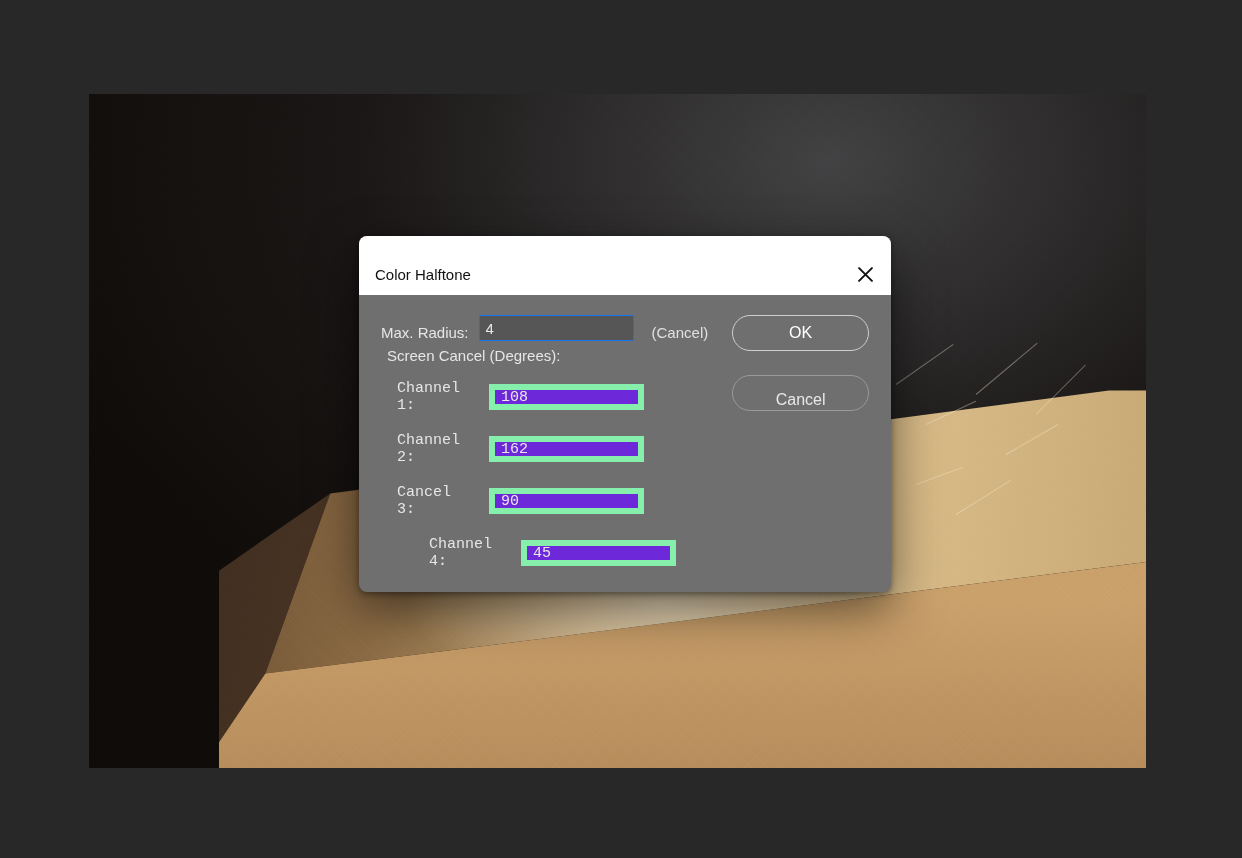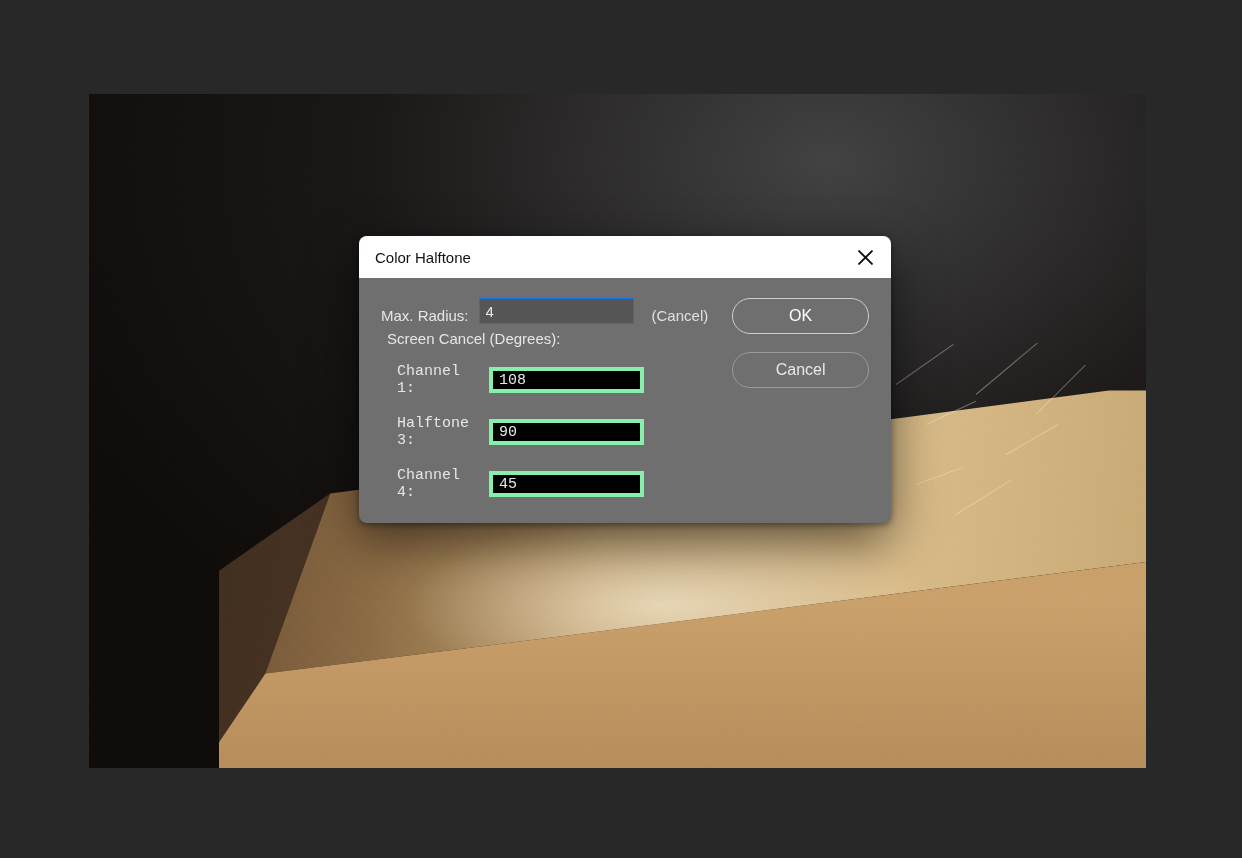--- a/index.html
+++ b/index.html
@@ -125,21 +125,21 @@
     box-shadow: 0 18px 50px rgba(0,0,0,0.55), 0 2px 6px rgba(0,0,0,0.4);
     overflow: hidden;
   }
   .titlebar {
     height: 42px;
     background: #fff;
     color: #111;
     display: flex;
     align-items: center;
     justify-content: space-between;
-    padding: 0 14px 0 16px;
+    padding: 17px 14px 0 16px;
     font-size: 15px;
   }
   .titlebar .title { flex: 1; }
   .close-x {
     width: 24px;
     height: 24px;
     display: flex;
     align-items: center;
     justify-content: center;
     cursor: pointer;
@@ -163,63 +163,63 @@
 
   .section-label { margin: 6px 0 16px 6px; }
 
   .channel-row {
     display: flex;
     align-items: center;
     margin-bottom: 18px;
     padding-left: 16px;
     font-family: Liberation Mono, monospace;
   }
-  .channel-row:last-child { margin-bottom: 0; }
+  .channel-row:last-child { margin-bottom: 0; justify-content: center; }
   .channel-row label { width: 80px; text-align: left; }
 
   input.textbox {
     height: 26px;
-    background: #000000;
-    border: 4px solid #86efac;
+    background: #6d28d9;
+    border: 6px solid #86efac;
     color: #e8e8e8;
     font-size: 15px;
     padding: 0 6px;
     box-sizing: border-box;
     font-family: inherit;
   }
   input.textbox.focused {
     border: 1px solid #1473e6;
     background: #565656;
   }
   .radius-input { width: 155px; margin: 0 10px; }
   .chan-input   { width: 155px; margin-left: 12px; }
 
   .unit { margin-left: 8px; color: #e0e0e0; }
 
   .button-col {
     width: 138px;
     margin-left: 24px;
     display: flex;
     flex-direction: column;
-    gap: 18px;
+    gap: 24px;
   }
   .pill-btn {
     height: 36px;
     border-radius: 20px;
     border: 1.5px solid #cfcfcf;
     background: transparent;
     color: #fff;
     font-size: 16px;
     font-family: inherit;
     cursor: pointer;
     display: flex;
     align-items: center;
     justify-content: center;
   }
-  .pill-btn.secondary { border-color: #9a9a9a; color: #e8e8e8; }
+  .pill-btn.secondary { border-color: #9a9a9a; color: #e8e8e8; align-items: flex-end; }
 </style>
 </head>
 <body>
 
 <div class="canvas">
   <div class="dark-backdrop"></div>
   <div class="wood-block">
     <div class="wood-left"></div>
     <div class="wood-top"></div>
     <div class="wood-front"></div>
@@ -257,23 +257,27 @@
         <span class="unit">(Cancel)</span>
       </div>
 
       <div class="section-label">Screen Cancel (Degrees):</div>
 
       <div class="channel-row">
         <label>Channel 1:</label>
         <input class="textbox chan-input" value="108" style="">
       </div>
 
-
-      <div class="channel-row">
-        <label>Halftone 3:</label>
+      <div class="channel-row">
+        <label>Channel 2:</label>
+        <input class="textbox chan-input" value="162" style="">
+      </div>
+
+      <div class="channel-row">
+        <label>Cancel 3:</label>
         <input class="textbox chan-input" value="90" style="">
       </div>
 
       <div class="channel-row">
         <label>Channel 4:</label>
         <input class="textbox chan-input" value="45" style="">
       </div>
 
     </div>
 

